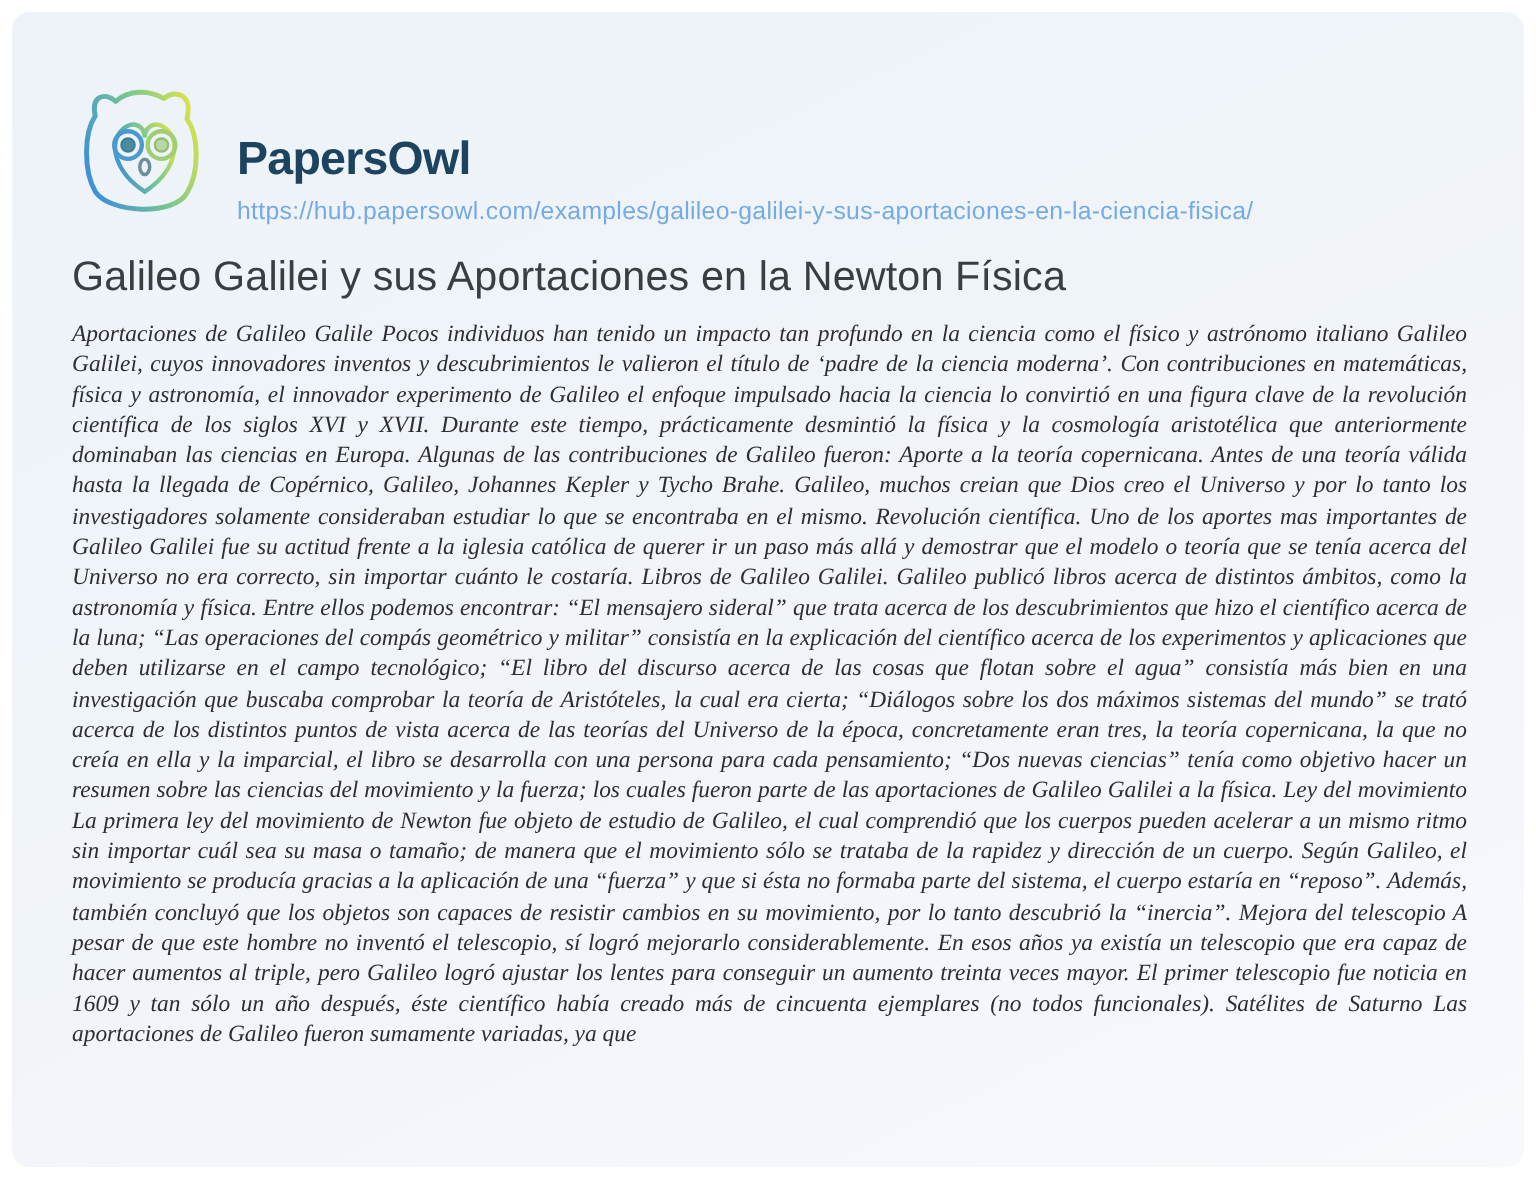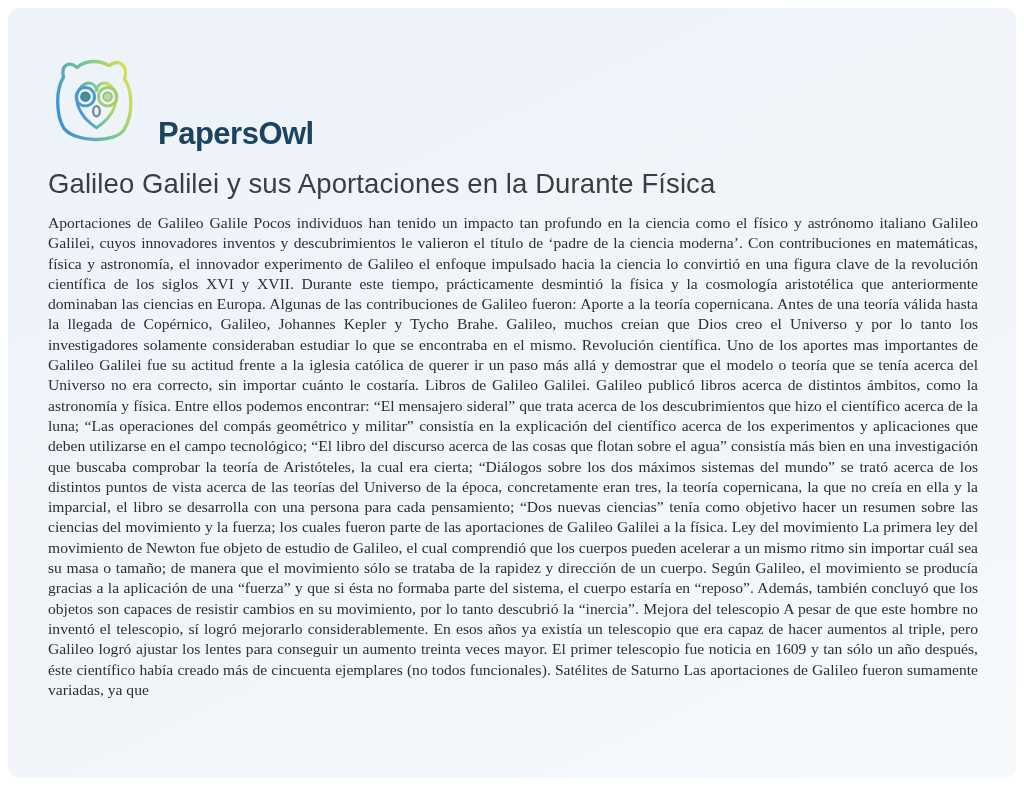--- a/index.html
+++ b/index.html
@@ -67,20 +67,21 @@
     letter-spacing: 0.1px;
   }
   .article-body {
     margin-top: 13px;
     width: 930px;
     font-family: "Liberation Serif", "DejaVu Serif", serif;
     font-size: 15.6px;
     line-height: 20.3px;
     color: #2d2e33;
     text-align: justify;
+    font-style: italic;
   }
 </style>
 </head>
 <body>
 
 <div class="page-panel">
   <div class="content">
 
     <div class="header-row">
       <div class="logo-box">
@@ -111,21 +112,22 @@
           <circle cx="38.5" cy="44" r="4.6" fill="#4b8ba0" stroke="#3d7f93" stroke-width="1.5"></circle>
 
           <circle cx="61.5" cy="44" r="9.5" fill="none" stroke="#9fce74" stroke-width="3"></circle>
           <circle cx="61.5" cy="44" r="4.6" fill="#b9d9a2" stroke="#8dbd6e" stroke-width="1.5"></circle>
 
           <ellipse cx="50" cy="59" rx="3.4" ry="5.2" fill="none" stroke="#6b8f9c" stroke-width="2.4"></ellipse>
         </svg>
       </div>
       <div class="brand-col">
         <div class="brand-name">PapersOwl</div>
+        <a class="brand-url" href="#">https://hub.papersowl.com/examples/galileo-galilei-y-sus-aportaciones-en-la-ciencia-fisica/</a>
       </div>
     </div>
 
-    <h1 class="article-title">Galileo Galilei y sus Aportaciones en la Durante Física</h1>
+    <h1 class="article-title">Galileo Galilei y sus Aportaciones en la Newton Física</h1>
 
     <div class="article-body">Aportaciones de Galileo Galile Pocos individuos han tenido un impacto tan profundo en la ciencia como el físico y astrónomo italiano Galileo Galilei, cuyos innovadores inventos y descubrimientos le valieron el título de ‘padre de la ciencia moderna’. Con contribuciones en matemáticas, física y astronomía, el innovador experimento de Galileo el enfoque impulsado hacia la ciencia lo convirtió en una figura clave de la revolución científica de los siglos XVI y XVII. Durante este tiempo, prácticamente desmintió la física y la cosmología aristotélica que anteriormente dominaban las ciencias en Europa.  Algunas de las contribuciones de Galileo fueron: Aporte a la teoría copernicana. Antes de una teoría válida hasta la llegada de Copérnico, Galileo, Johannes Kepler y Tycho Brahe. Galileo,  muchos creian que Dios creo el Universo y por lo tanto los investigadores solamente consideraban estudiar lo que se encontraba en el mismo. Revolución científica. Uno de los aportes mas importantes de Galileo Galilei fue su actitud frente a la iglesia católica de querer ir un paso más allá y demostrar que el modelo o teoría que se tenía acerca del Universo no era correcto, sin importar cuánto le costaría. Libros de Galileo Galilei. Galileo publicó libros acerca de distintos ámbitos, como la astronomía y física. Entre ellos podemos encontrar: “El mensajero sideral” que trata acerca de los descubrimientos que hizo el científico acerca de la luna; “Las operaciones del compás geométrico y militar” consistía en la explicación del científico acerca de los experimentos y aplicaciones que deben utilizarse en el campo tecnológico; “El libro del discurso acerca de las cosas que flotan sobre el agua” consistía más bien en una investigación que buscaba comprobar la teoría de Aristóteles, la cual era cierta; “Diálogos sobre los dos máximos sistemas del mundo” se trató acerca de los distintos puntos de vista acerca de las teorías del Universo de la época, concretamente eran tres, la teoría copernicana, la que no creía en ella y la imparcial, el libro se desarrolla con una persona para cada pensamiento; “Dos nuevas ciencias” tenía como objetivo hacer un resumen sobre las ciencias del movimiento y la fuerza; los cuales fueron parte de las aportaciones de Galileo Galilei a la física. Ley del movimiento La primera ley del movimiento de Newton fue objeto de estudio de Galileo, el cual comprendió que los cuerpos pueden acelerar a un mismo ritmo sin importar cuál sea su masa o tamaño; de manera que el movimiento sólo se trataba de la rapidez y dirección de un cuerpo. Según Galileo, el movimiento se producía gracias a la aplicación de una “fuerza” y que si ésta no formaba parte del sistema, el cuerpo estaría en “reposo”. Además, también concluyó que los objetos son capaces de resistir cambios en su movimiento, por lo tanto descubrió la “inercia”. Mejora del telescopio A pesar de que este hombre no inventó el telescopio, sí logró mejorarlo considerablemente. En esos años ya existía un telescopio que era capaz de hacer aumentos al triple, pero Galileo logró ajustar los lentes para conseguir un aumento treinta veces mayor. El primer telescopio fue noticia en 1609 y tan sólo un año después, éste científico había creado más de cincuenta ejemplares (no todos funcionales). Satélites de Saturno Las aportaciones de Galileo fueron sumamente variadas, ya que</div>
 
   </div>
 </div>
 
 </body></html>

